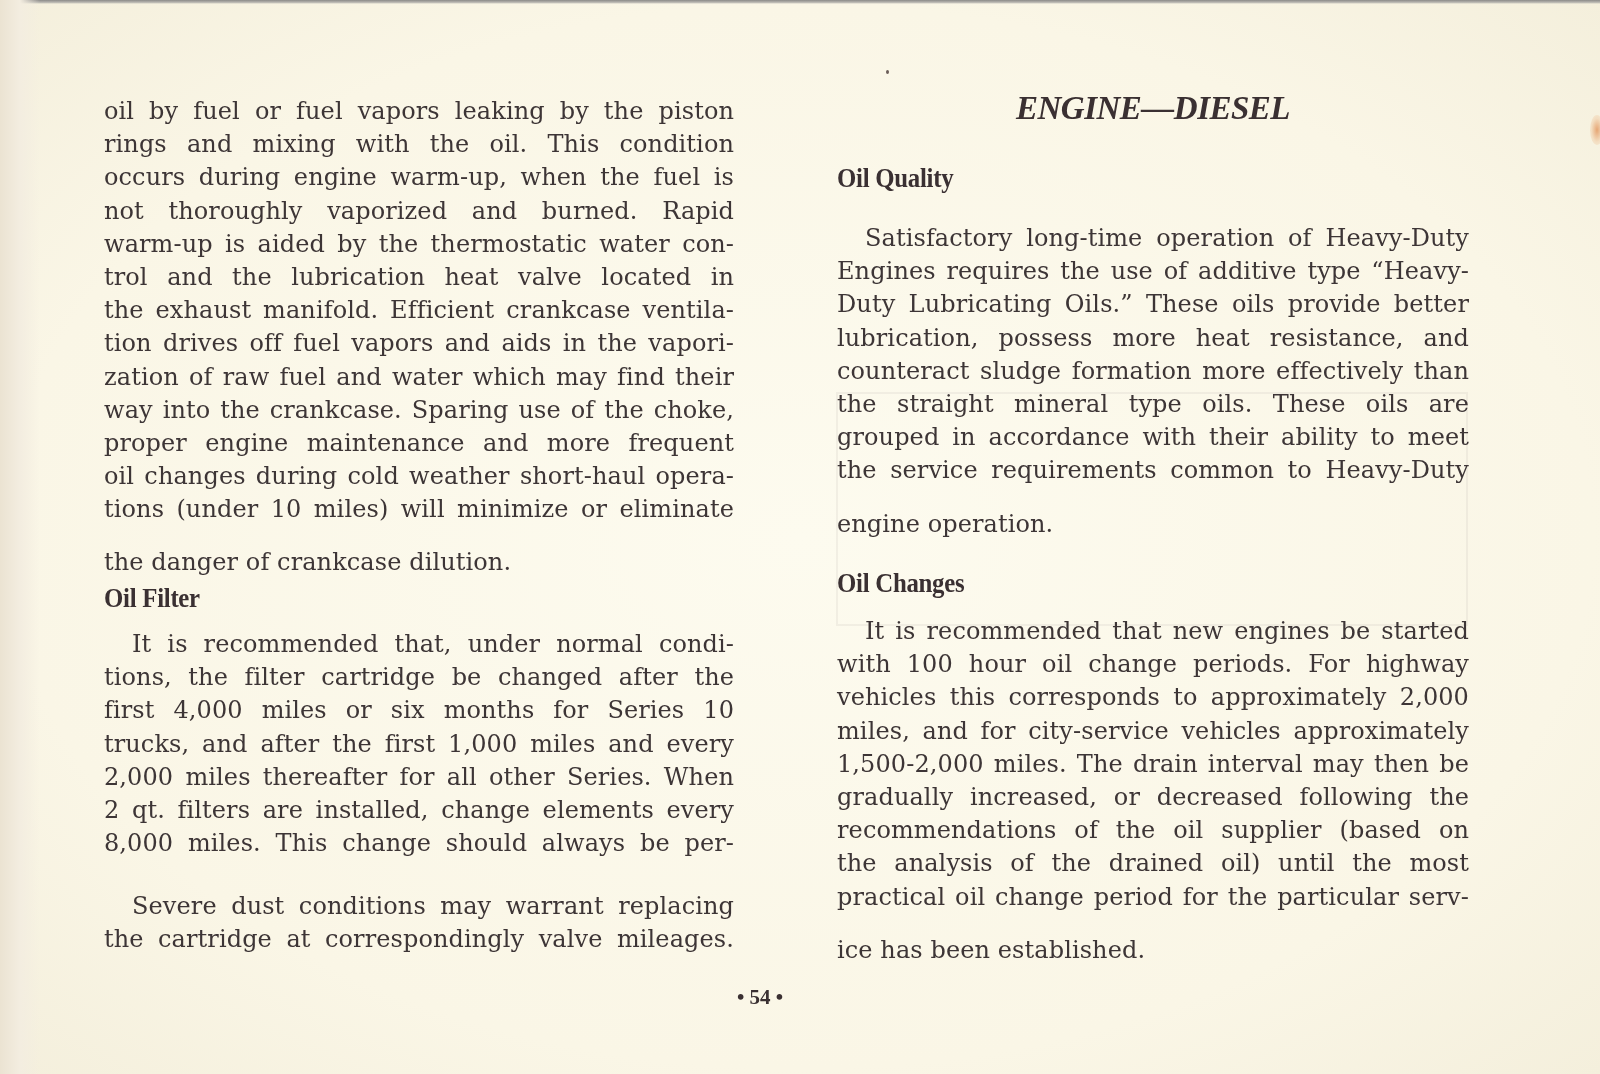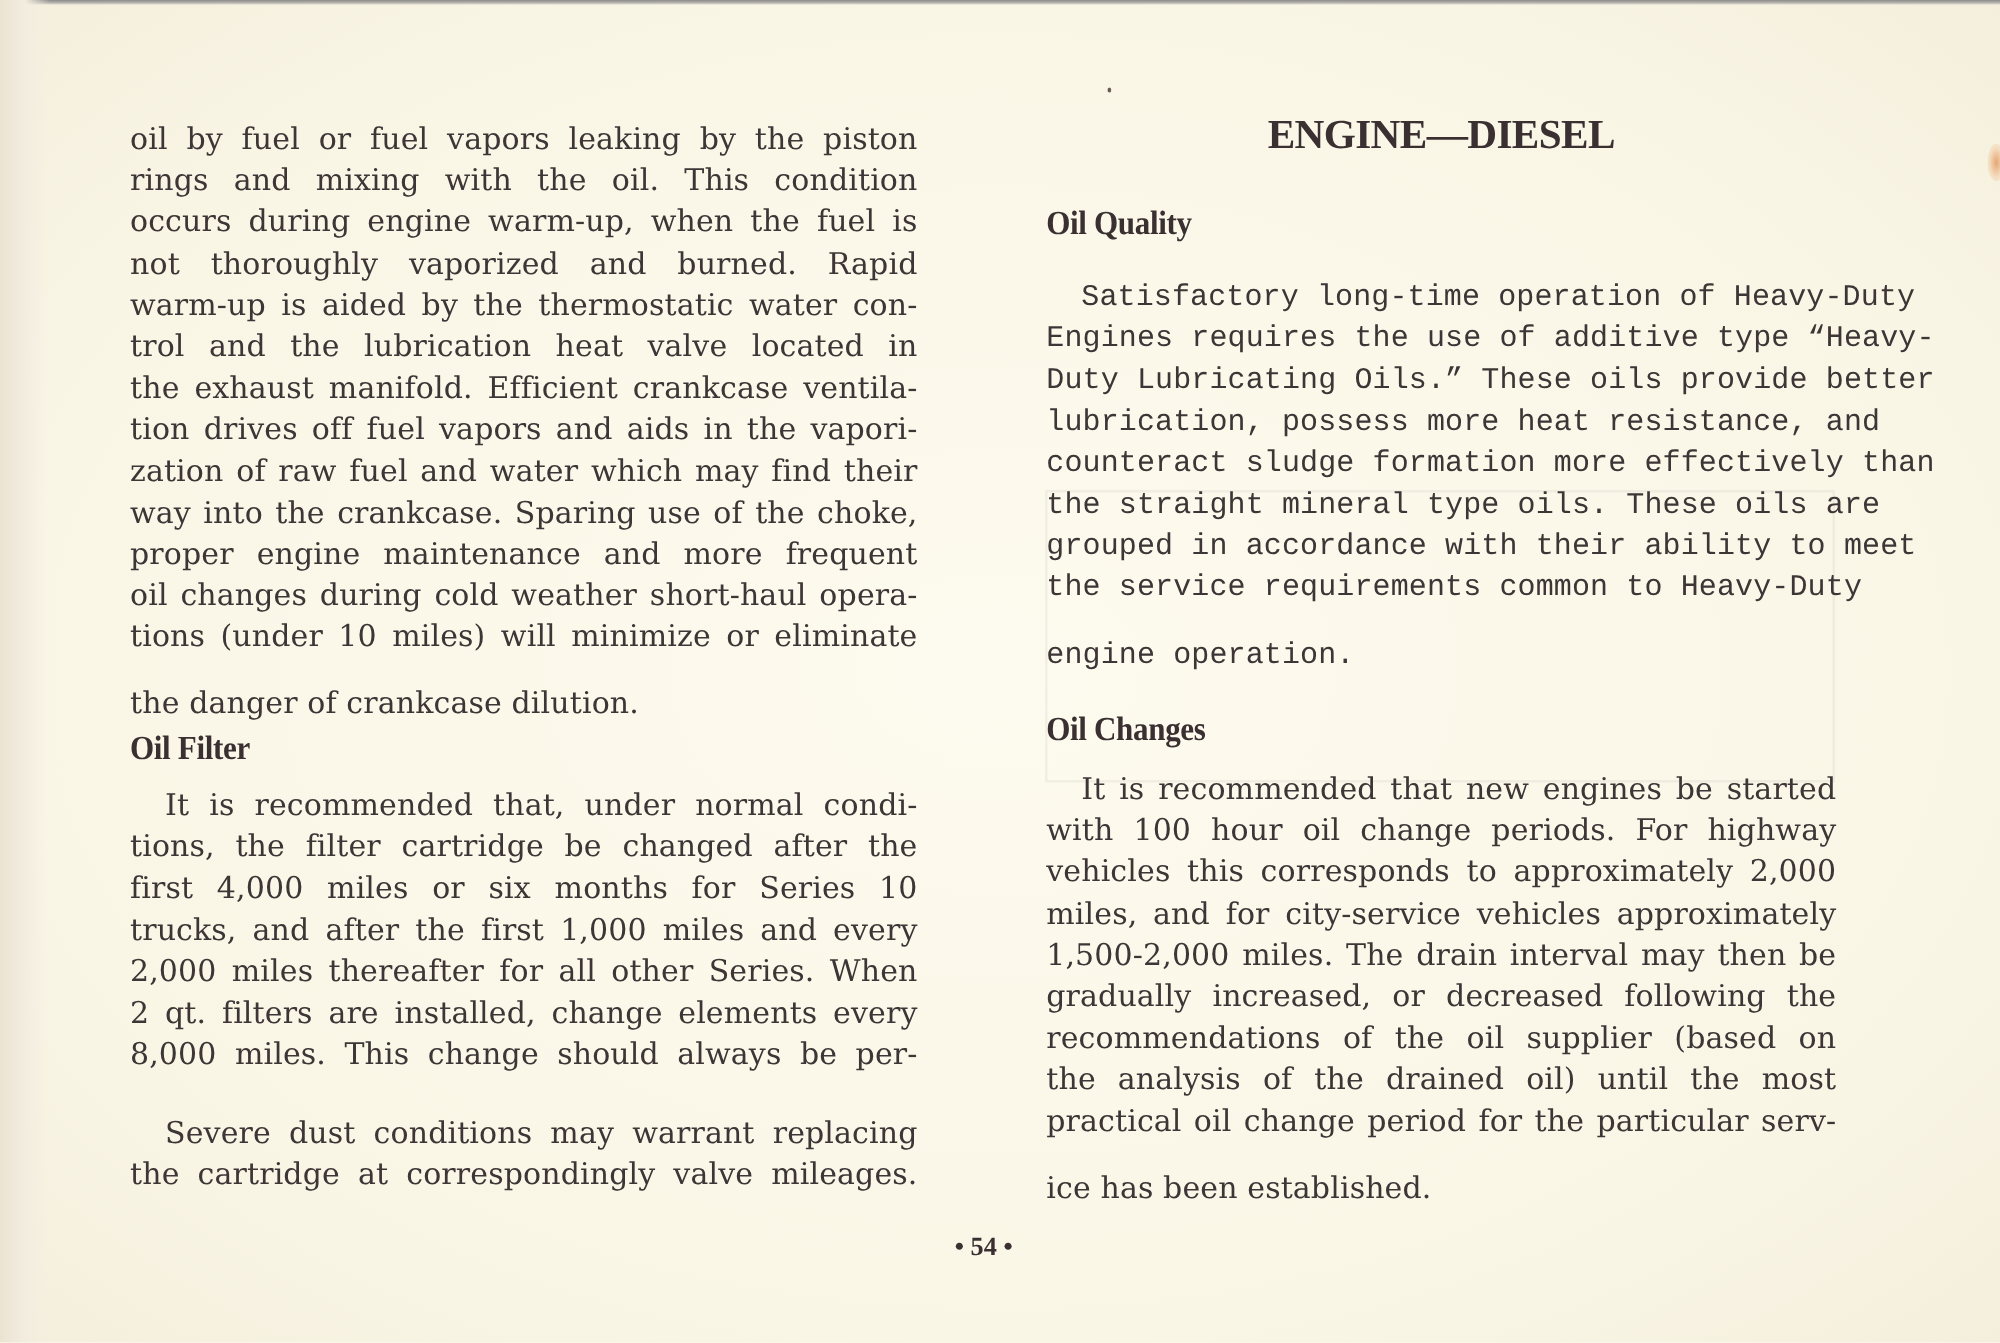--- a/index.html
+++ b/index.html
@@ -104,27 +104,27 @@
       position: absolute;
       left: 0;
       width: 100%;
       margin: 0;
       text-align: center;
       font-family: "Liberation Serif", "DejaVu Serif", serif;
       font-weight: bold;
       font-size: 33px;
       color: #3a3032;
       letter-spacing: -0.5px;
+      font-style: italic;
     }
     .page-number {
       position: absolute;
       left: 737px;
       top: 985px;
       width: 100px;
-      text-align: center;
       font-family: "Liberation Serif", "DejaVu Serif", serif;
       font-weight: bold;
       font-size: 21px;
       color: #3a3032;
     }
     .ghost-table {
       position: absolute;
       left: 836px; top: 392px;
       width: 628px; height: 230px;
       border: 2px solid rgba(150,140,140,0.10);
@@ -174,21 +174,21 @@
       <span class="line indent">Severe dust conditions may warrant replacing</span>
       <span class="line">the cartridge at correspondingly valve mileages.</span>
     </div>
   </div>
 
   <div class="column col-right">
     <h1 class="section-title" style="top: 90px;">ENGINE—DIESEL</h1>
 
     <h2 class="heading" style="top: 163px;">Oil Quality</h2>
 
-    <div class="para" style="top: 222px; font-family: Liberation Mono, monospace;">
+    <div class="para" style="top: 222px;">
       <span class="line indent">Satisfactory long-time operation of Heavy-Duty</span>
       <span class="line">Engines requires the use of additive type “Heavy-</span>
       <span class="line">Duty Lubricating Oils.” These oils provide better</span>
       <span class="line">lubrication, possess more heat resistance, and</span>
       <span class="line">counteract sludge formation more effectively than</span>
       <span class="line">the straight mineral type oils. These oils are</span>
       <span class="line">grouped in accordance with their ability to meet</span>
       <span class="line">the service requirements common to Heavy-Duty</span>
       <span class="line last">engine operation.</span>
     </div>

